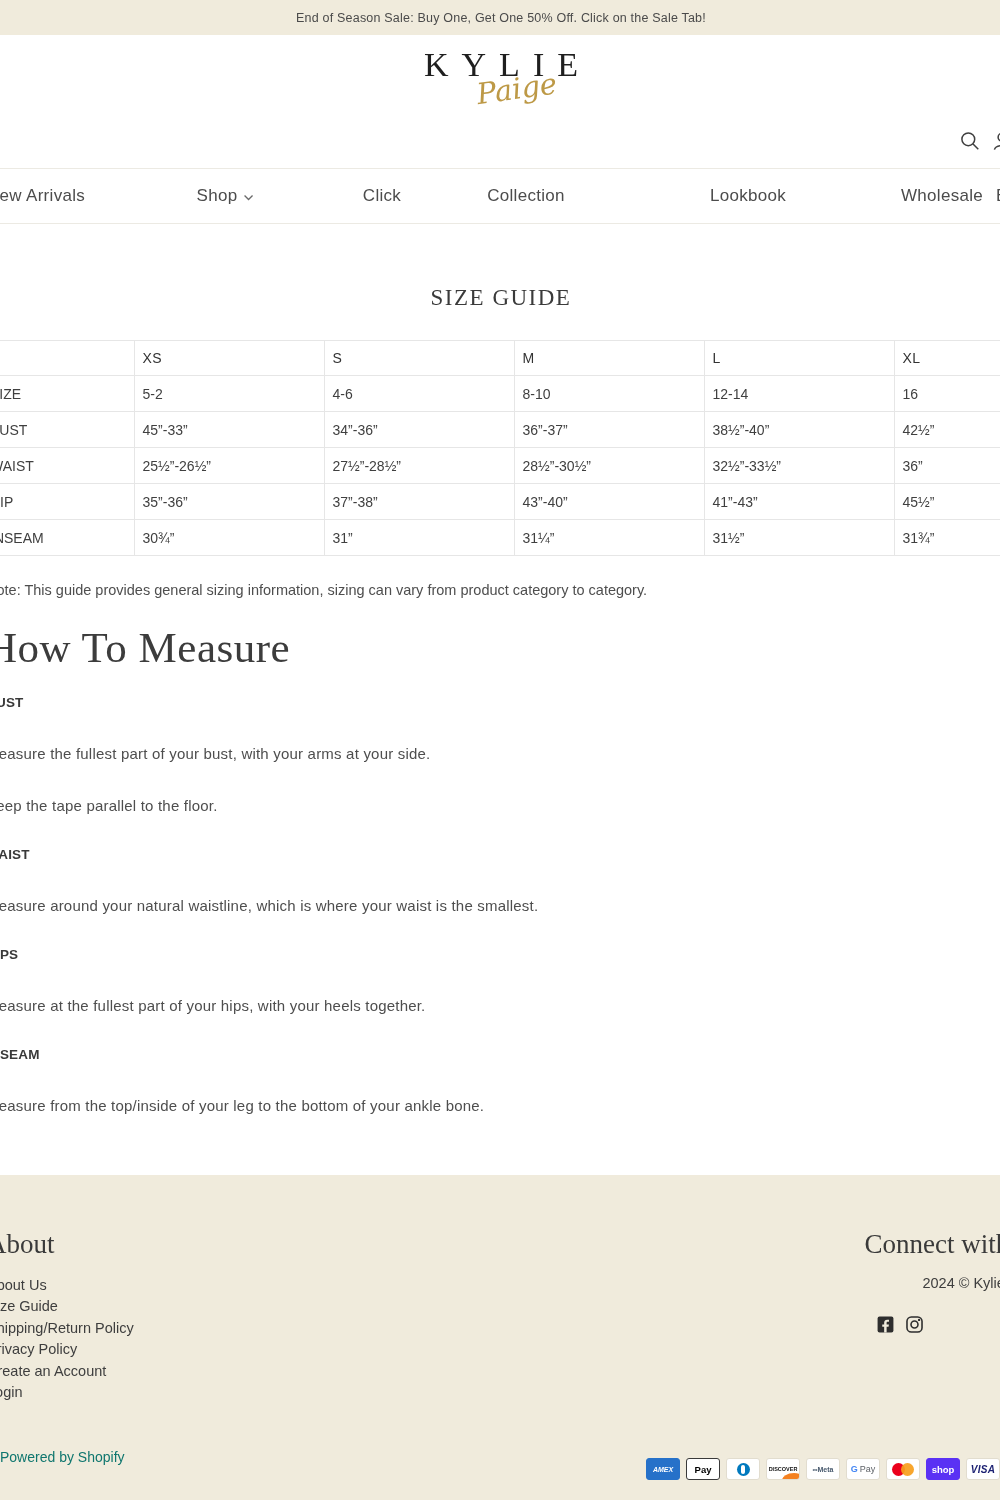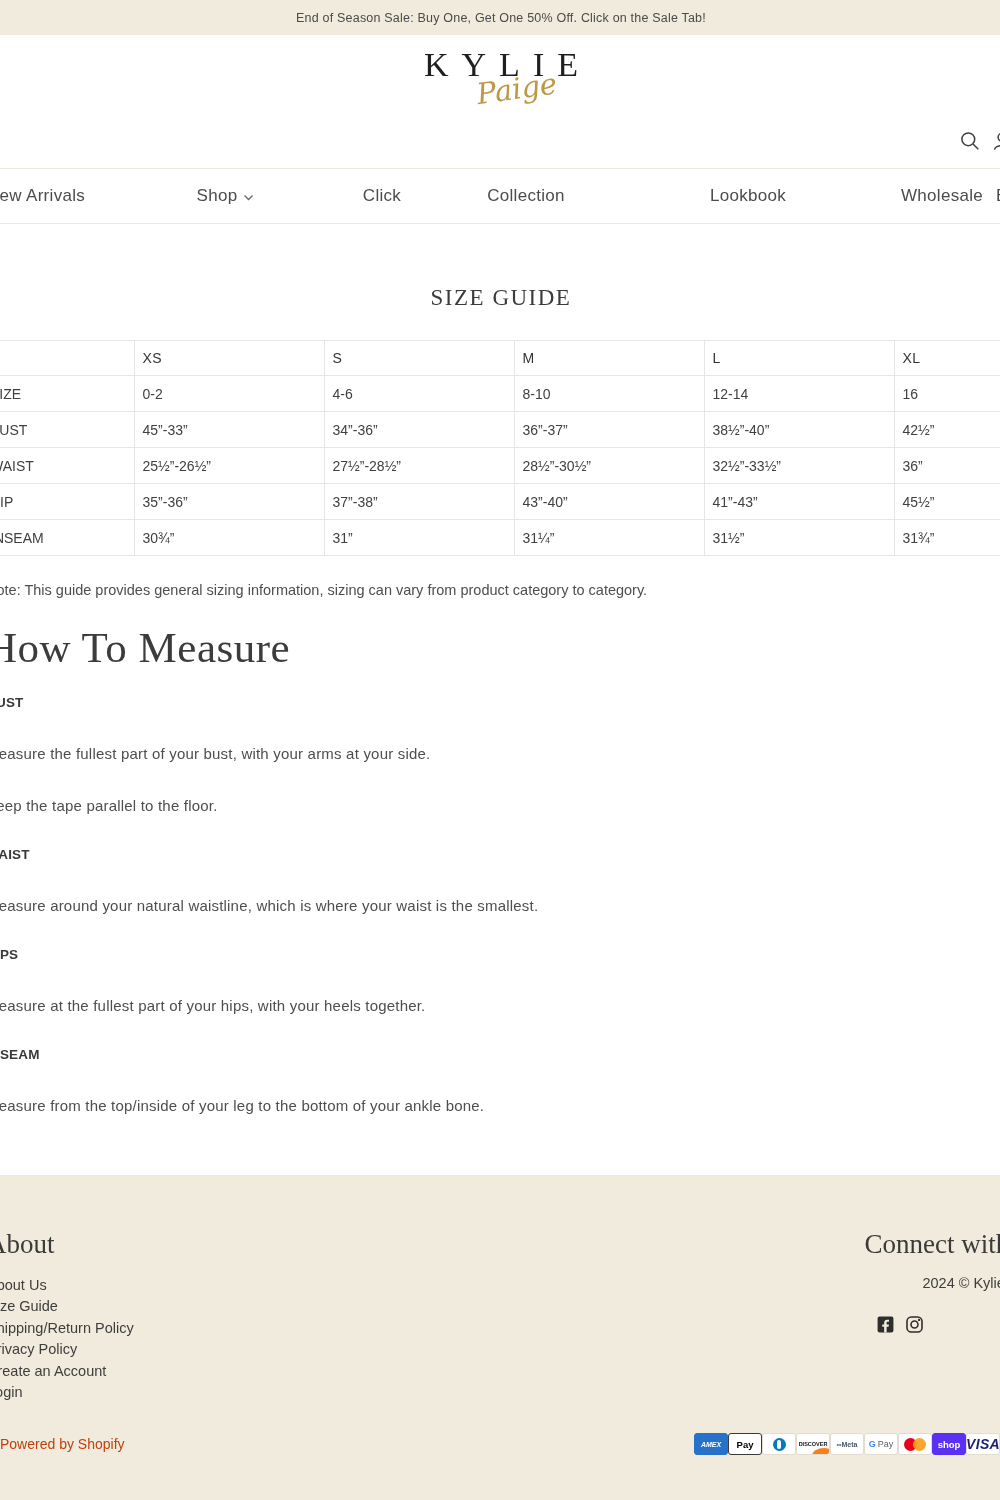--- a/index.html
+++ b/index.html
@@ -61,35 +61,35 @@
   .f-link{display:block;font-size:14.5px;line-height:21.4px;color:#3e3e3e;cursor:pointer;}
   #f-about{left:1px;}
   #f-info{left:50%;transform:translateX(-50%);text-align:center;}
   #f-connect{right:-30px;text-align:right;width:320px;}
   .copyright{font-size:14.5px;color:#3e3e3e;}
   .social-row{margin-top:24px;display:flex;justify-content:flex-end;gap:10px;margin-right:122px;}
   .social-icon{width:19px;height:19px;cursor:pointer;}
 
   .footer-bottom{position:absolute;left:14px;right:16px;top:258px;display:flex;
                  justify-content:space-between;align-items:center;}
-  .powered{font-size:14px;color:#c2410c;cursor:pointer;}
-  .pay-row{display:flex;}
+  .powered{font-size:14px;color:#0f766e;cursor:pointer;}
+  .pay-row{display:flex;gap:6px;margin-top:25px;}
   .pay{width:34px;height:22px;border-radius:3px;background:#fff;border:1px solid #e2ddcf;
        display:flex;align-items:center;justify-content:center;font-size:8px;position:relative;
        overflow:hidden;box-sizing:border-box;}
   .pay-amex{background:#2671C9;border-color:#2671C9;color:#fff;font-weight:bold;font-size:7px;font-style:italic;}
   .pay-apple{border:1px solid #3a3a3a;color:#000;font-weight:600;font-size:9.5px;}
   .pay-discover{font-size:5.5px;font-weight:800;color:#111;letter-spacing:0;}
   .pay-discover::after{content:"";position:absolute;right:-7px;bottom:-9px;width:24px;height:15px;
                        background:#F48120;border-radius:50%;}
   .pay-meta{font-size:7px;font-weight:700;color:#46586c;}
   .pay-gpay .g{color:#4285F4;font-weight:700;font-size:9px;margin-right:2px;}
   .pay-gpay .p{color:#5f6368;font-size:9px;}
   .pay-shop{background:#5A31F4;border-color:#5A31F4;color:#fff;font-weight:700;font-size:9.5px;}
-  .pay-visa{color:#1A1F71;font-weight:800;font-style:italic;font-size:14px;letter-spacing:.3px;}
+  .pay-visa{color:#1A1F71;font-weight:800;font-style:italic;font-size:10px;letter-spacing:.3px;}
   .mc-red,.mc-orange{position:absolute;width:13px;height:13px;border-radius:50%;top:3.5px;}
   .mc-red{left:5px;background:#EB001B;}
   .mc-orange{right:5px;background:#F79E1B;opacity:.92;}
   .dc-circle{width:13px;height:13px;border-radius:50%;background:#0079BE;position:relative;}
   .dc-circle::before{content:"";position:absolute;left:4.5px;top:2px;width:4px;height:9px;
                      background:#fff;border-radius:2px;}
 </style>
 </head>
 <body>
 
@@ -165,21 +165,21 @@
           <th>XS</th>
           <th>S</th>
           <th>M</th>
           <th>L</th>
           <th>XL</th>
         </tr>
       </thead>
       <tbody>
         <tr>
           <th>SIZE</th>
-          <td>0-2</td>
+          <td>5-2</td>
           <td>4-6</td>
           <td>8-10</td>
           <td>12-14</td>
           <td>16</td>
         </tr>
         <tr>
           <th>BUST</th>
           <td>45”-33”</td>
           <td>34”-36”</td>
           <td>36”-37”</td>

